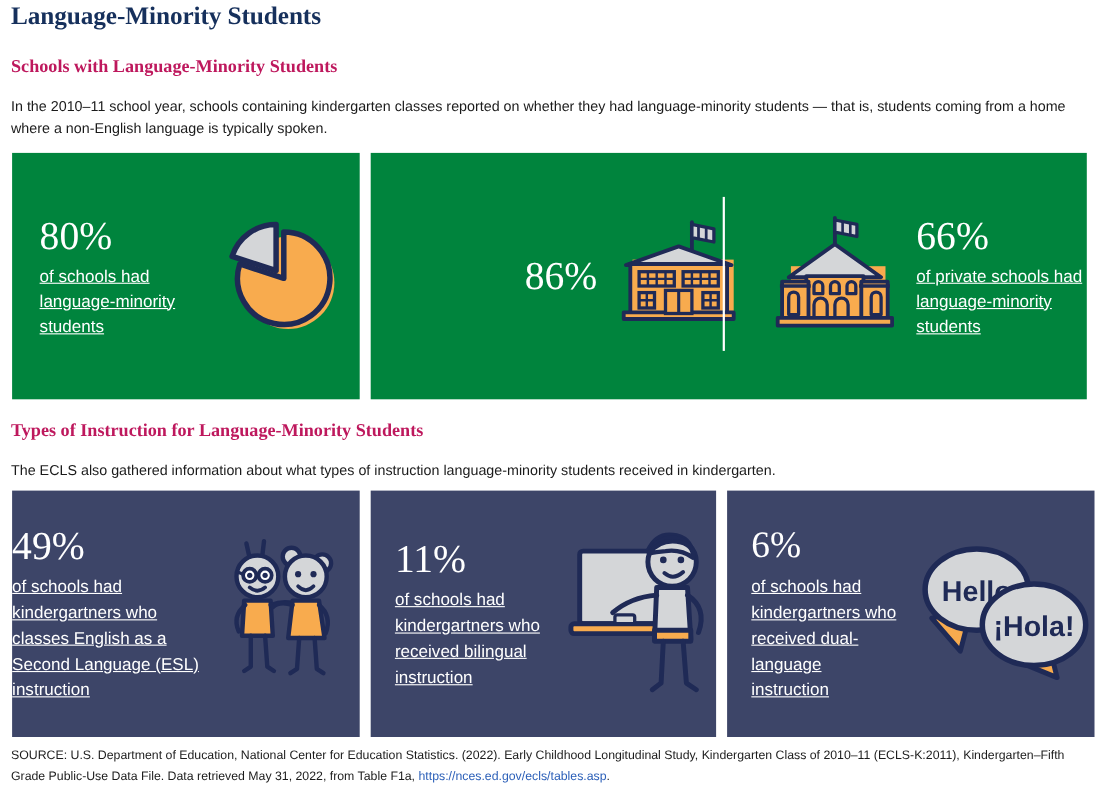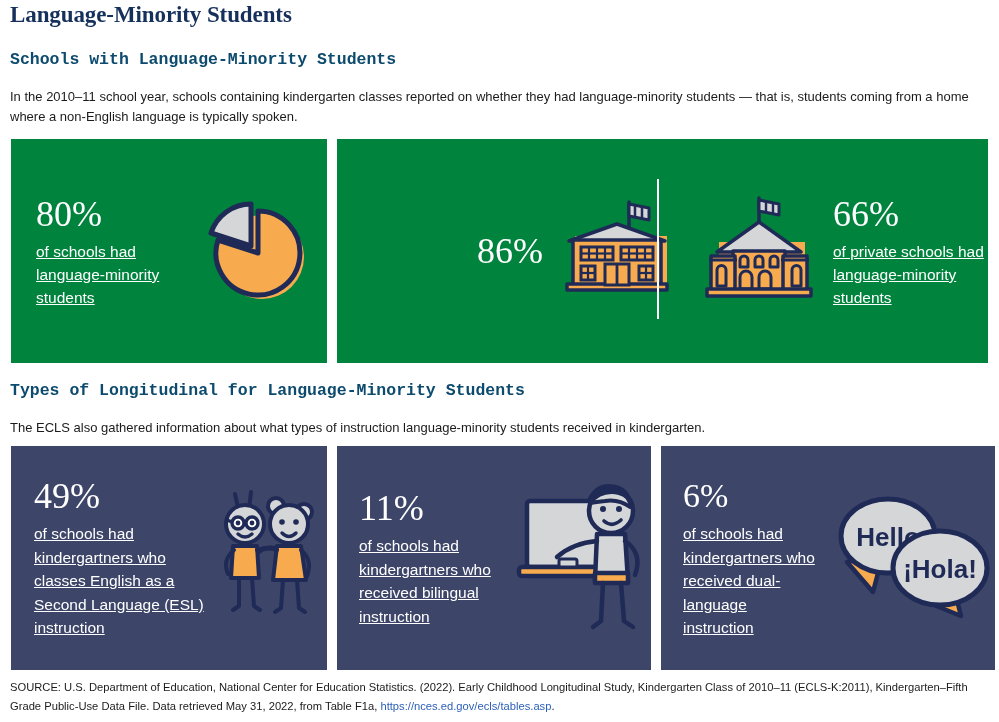--- a/index.html
+++ b/index.html
@@ -11,22 +11,22 @@
   .page{position:relative;width:811px;height:722px;}
 
   
   .h1{
     position:absolute;left:10px;top:2px;
     font-family:"Liberation Serif",serif;
     font-weight:bold;font-size:23px;color:#16305c;letter-spacing:-0.1px;
   }
   .h2{
     position:absolute;left:10px;
-    font-family:Liberation Mono, monospace;
-    font-weight:bold;font-size:16.5px;color:#0c4a6e;
+    font-family:Liberation Serif, serif;
+    font-weight:bold;font-size:16.5px;color:#be185d;
   }
   .h2.one{top:50px;}
   .h2.two{top:381px;}
   .body-text{
     position:absolute;left:10px;
     font-size:13px;line-height:20px;color:#1b1b1b;
     width:978px;
   }
   .body-text.one{top:87px;}
   .body-text.two{top:418px;}
@@ -73,21 +73,21 @@
   }
   .desc.navyblock{line-height:23.5px;}
 
   .stat.left-align{text-align:left;}
   .stat.right-align{text-align:right;}
 
   
   .s1{margin-left:25px;width:160px;}
   .s2{width:175px;margin-left:16px;}
   .s3{width:175px;margin-left:16px;}
-  .s4{margin-left:23px;width:185px;}
+  .s4{width:185px;}
   .s5{margin-left:22px;width:175px;}
   .s6{margin-left:22px;width:150px;}
 
   .art{display:flex;align-items:center;justify-content:center;}
 
   
   .source{
     position:absolute;left:10px;top:678px;width:982px;
     font-size:11.2px;line-height:19px;color:#1b1b1b;
   }
@@ -207,21 +207,21 @@
           <div class="stat left-align s3" style="margin-left:14px">
             <span class="pct">66%</span>
             <span class="desc">of private schools had language-minority students</span>
           </div>
         </div>
 
       </div>
     </div>
   </div>
 
-  <div class="h2 two">Types of Longitudinal for Language-Minority Students</div>
+  <div class="h2 two">Types of Instruction for Language-Minority Students</div>
   <div class="body-text two">The ECLS also gathered information about what types of instruction language-minority students received in kindergarten.</div>
 
   <div class="row navy">
 
     <div class="panel navy p-w3">
       <div class="stat left-align s4">
         <span class="pct">49%</span>
         <span class="desc navyblock">of schools had kindergartners who classes English as a Second Language (ESL) instruction</span>
       </div>
       <div class="art">

